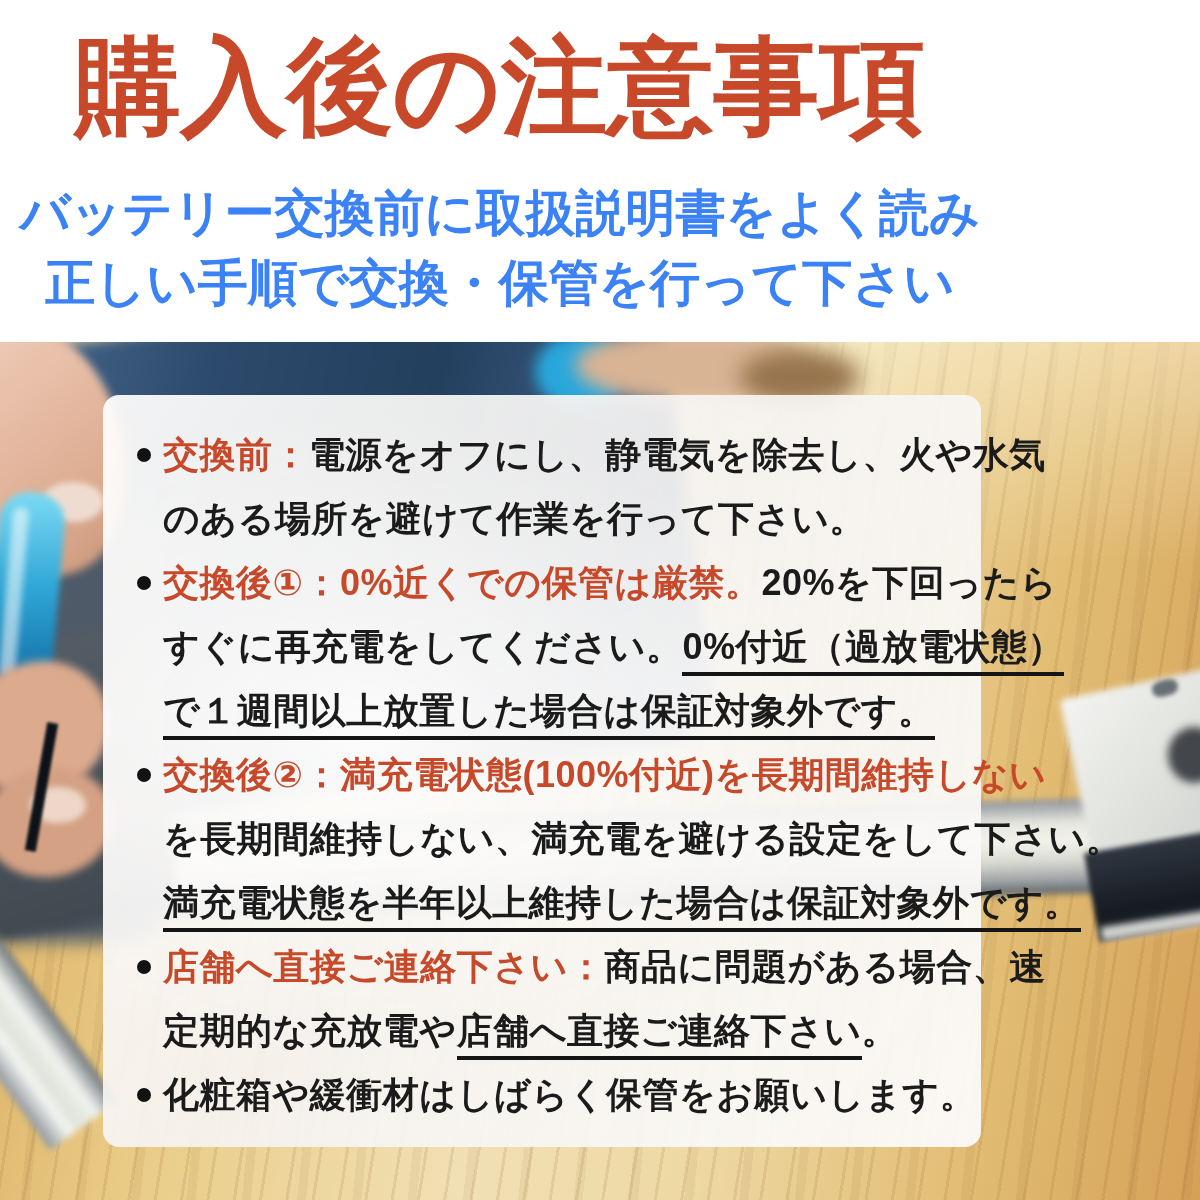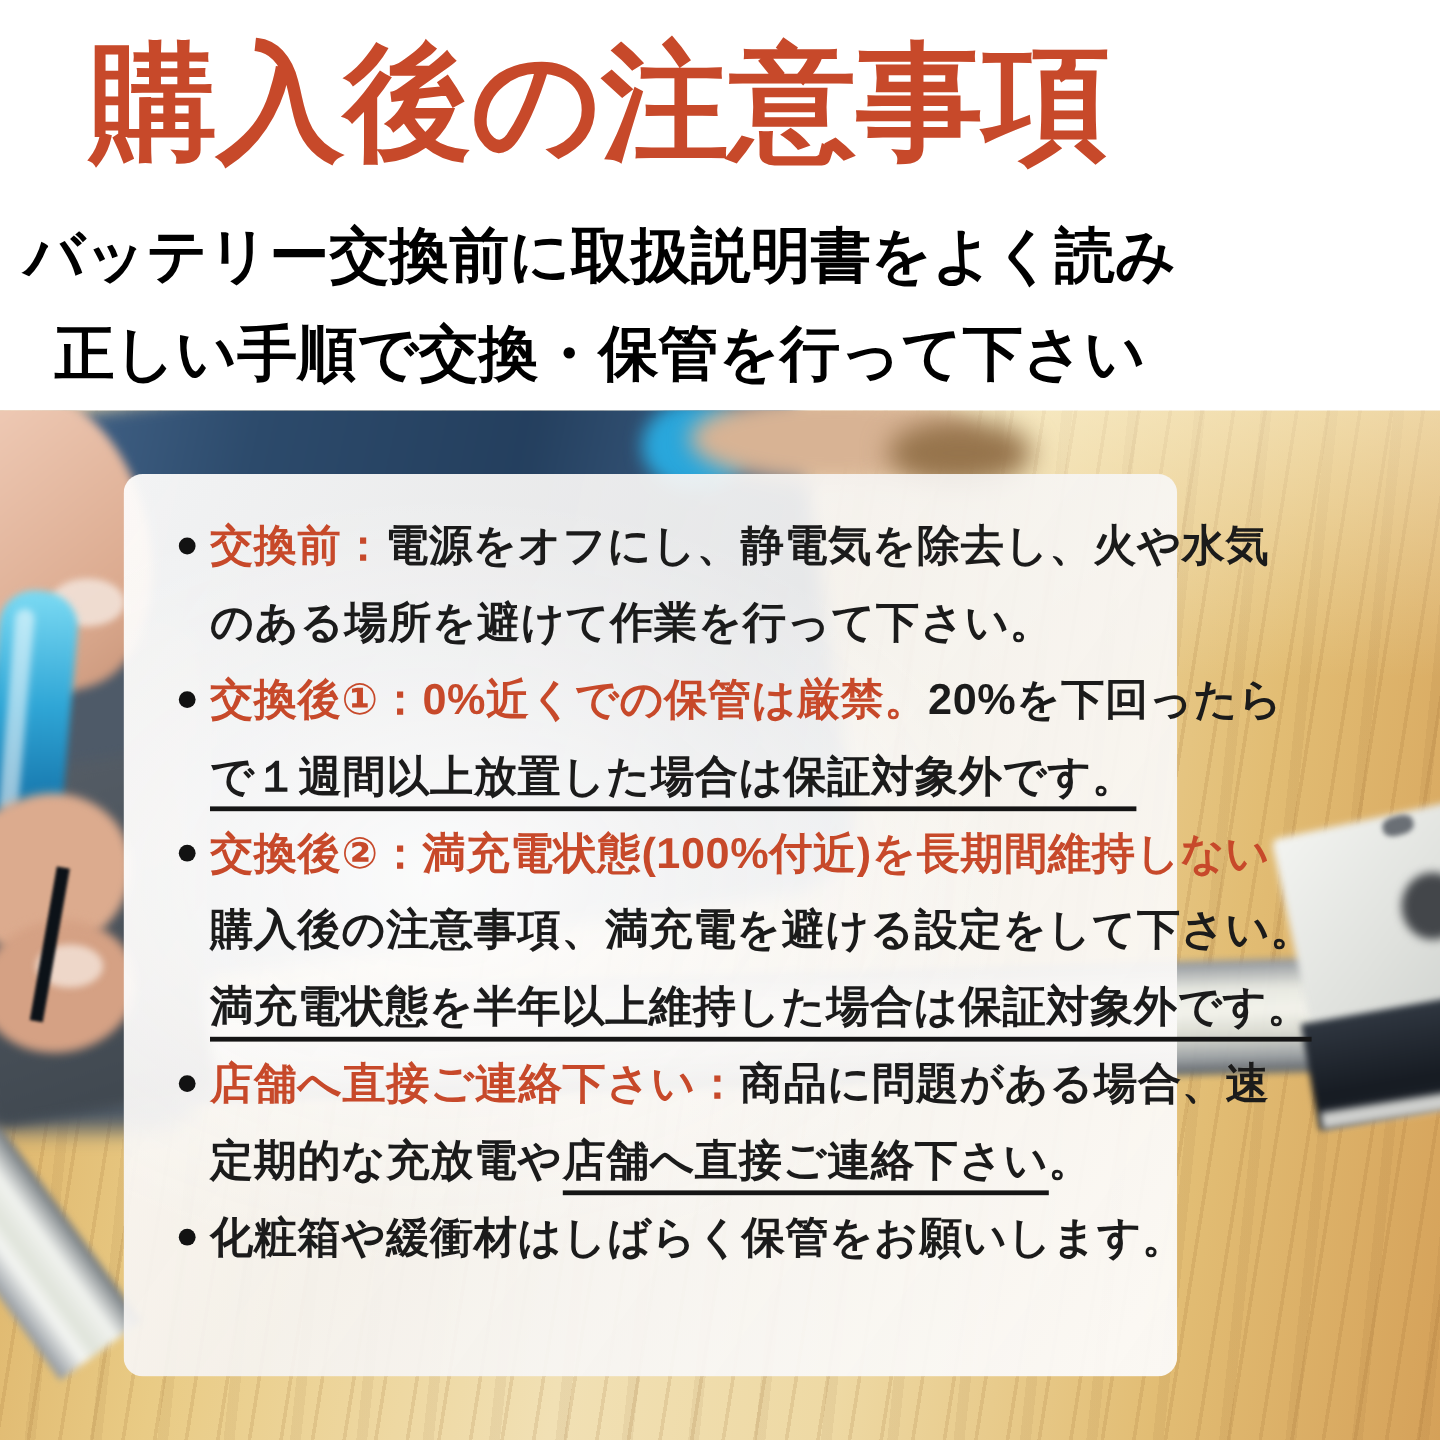--- a/index.html
+++ b/index.html
@@ -4,21 +4,21 @@
 <style>
   html,body{margin:0;padding:0;background:#ffffff;}
   body{width:1200px;height:1200px;font-family:"Liberation Sans","DejaVu Sans",sans-serif;}
   :root{--accent:#C7492A;--ink:#1b1b1b;}
   .canvas{position:relative;width:1200px;height:1200px;overflow:hidden;background:#ffffff;}
 
   
   .top{position:absolute;left:0;top:0;width:1000px;text-align:center;z-index:3;}
   .title{margin:0;padding-top:24px;font-size:106px;line-height:124px;font-weight:800;
          color:var(--accent);letter-spacing:0;}
-  .sub{margin:16px;font-size:50px;line-height:66px;font-weight:700;color:#000000;letter-spacing:0;}
+  .sub{margin:4px;font-size:50px;line-height:66px;font-weight:700;color:#3b82f6;letter-spacing:0;}
   .sub1{margin-top:32px;}
 
   
   .photo{position:absolute;left:0;top:342px;width:1200px;height:858px;overflow:hidden;z-index:1;}
   .photo div{position:absolute;}
   .wood{inset:0;
     background:
       linear-gradient(180deg, rgba(255,248,222,0.50) 0%, rgba(255,255,255,0) 26%),
       repeating-linear-gradient(99deg, rgba(146,96,40,0.14) 0 3px, rgba(255,255,255,0) 3px 26px),
       repeating-linear-gradient(96deg, rgba(120,75,30,0.07) 0 9px, rgba(255,255,255,0) 9px 55px),
@@ -56,21 +56,21 @@
   .laptop-right-dark{left:1090px;top:490px;width:240px;height:90px;transform:rotate(-10deg);filter:blur(2.5px);
     background:linear-gradient(180deg,#303741,#161b22 70%,#20262e);}
   .laptop-right-glint{left:1100px;top:568px;width:220px;height:14px;transform:rotate(-9deg);
     background:rgba(250,250,245,.8);filter:blur(3px);}
   .laptop-logo{left:1168px;top:385px;width:52px;height:56px;background:#43464a;border-radius:50%;filter:blur(4px);}
   .laptop-nub{left:1152px;top:338px;width:26px;height:16px;background:#6a6f75;border-radius:40%;
     transform:rotate(-15deg);filter:blur(2px);}
 
   
   .panel{position:absolute;left:103px;top:395px;width:878px;height:752px;border-radius:16px;z-index:2;
-    box-sizing:border-box;padding:28px 30px 0 44px;
+    box-sizing:border-box;padding:28px 30px 0 32px;
     background:
       radial-gradient(ellipse at 30% 45%, rgba(255,255,255,0.85), rgba(255,255,255,0) 55%),
       linear-gradient(125deg, rgba(253,252,251,0.95) 0%, rgba(245,243,241,0.92) 45%, rgba(252,251,250,0.95) 100%);}
   .panel ul{margin:0;padding:0;list-style:none;}
   .note-item{position:relative;padding-left:28px;}
   .note-item::before{content:"";position:absolute;left:2px;top:25px;width:14px;height:14px;
     border-radius:50%;background:#121212;}
   .note-line{font-size:36px;line-height:64px;font-weight:600;color:var(--ink);
     white-space:nowrap;letter-spacing:0.5px;}
   .accent{color:var(--accent);font-weight:800;}
@@ -114,25 +114,26 @@
   </header>
 
   <section class="panel">
     <ul id="notes-list">
         <li class="note-item">
           <div class="note-line"><span class="accent">交換前：</span><span>電源をオフにし、静電気を除去し、火や水気</span></div>
           <div class="note-line"><span>のある場所を避けて作業を行って下さい。</span></div>
         </li>
         <li class="note-item">
           <div class="note-line"><span class="accent">交換後①：0%近くでの保管は厳禁。</span><span>20%を下回ったら</span></div>
+          <div class="note-line"><span>すぐに再充電をしてください。</span><span class="u">0%付近（過放電状態）</span></div>
           <div class="note-line"><span class="u">で１週間以上放置した場合は保証対象外です。</span></div>
         </li>
         <li class="note-item">
           <div class="note-line"><span class="accent">交換後②：満充電状態(100%付近)を長期間維持しない</span></div>
-          <div class="note-line"><span>購入後の注意事項、満充電を避ける設定をして下さい。</span></div>
+          <div class="note-line"><span>を長期間維持しない、満充電を避ける設定をして下さい。</span></div>
           <div class="note-line"><span class="u">満充電状態を半年以上維持した場合は保証対象外です。</span></div>
         </li>
         <li class="note-item">
           <div class="note-line"><span class="accent">店舗へ直接ご連絡下さい：</span><span>商品に問題がある場合、速</span></div>
           <div class="note-line"><span>定期的な充放電や</span><span class="u">店舗へ直接ご連絡下さい</span><span>。</span></div>
         </li>
         <li class="note-item">
           <div class="note-line"><span>化粧箱や緩衝材はしばらく保管をお願いします。</span></div>
         </li>
       </ul>

